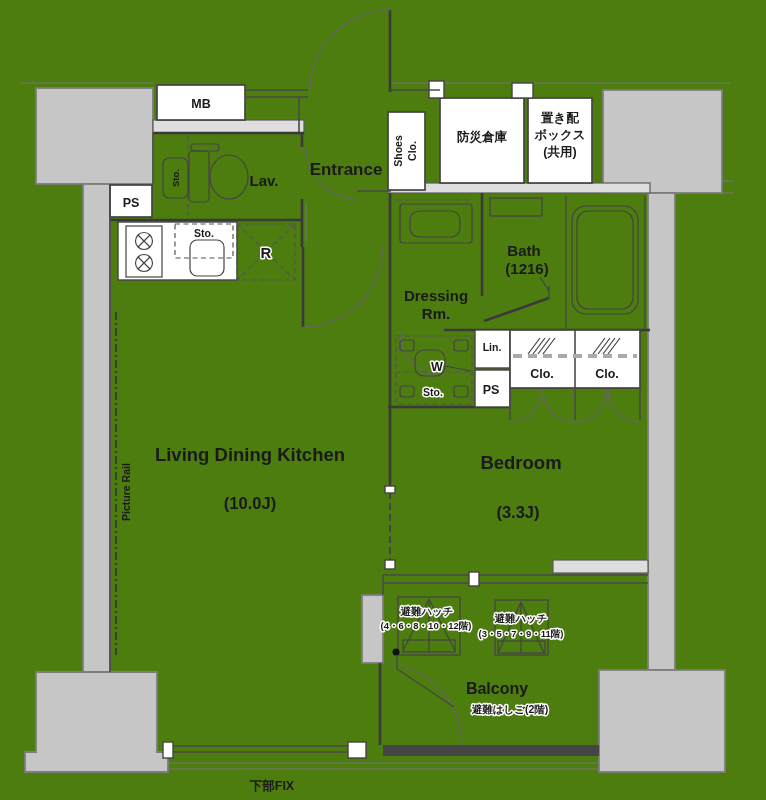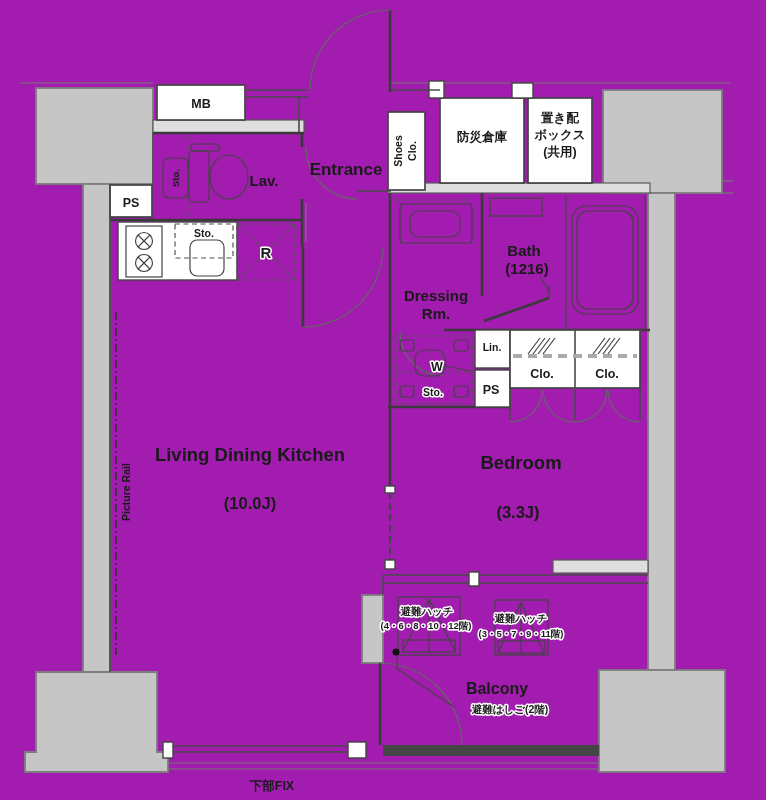--- a/index.html
+++ b/index.html
@@ -1,16 +1,16 @@
 <!DOCTYPE html>
 <html><head>
 <meta charset="utf-8">
 <style>
   html,body{margin:0;padding:0;background:#ffffff;}
-  .stage{position:relative;width:766px;height:800px;background:#a21caf;overflow:hidden;}
+  .stage{position:relative;width:766px;height:800px;background:#4d7c0f;overflow:hidden;}
   svg{display:block;}
   svg text{font-family:"Liberation Sans","DejaVu Sans",sans-serif;fill:#1a1a1a;}
   .t-big{font-size:18.5px;font-weight:600;}
   .t-med{font-size:16.5px;font-weight:600;}
   .t-room{font-size:15px;font-weight:600;}
   .t-sm{font-size:12.5px;font-weight:600;}
   .t-xs{font-size:10.5px;font-weight:600;}
   .t-tiny{font-size:9.5px;font-weight:600;}
   .halo{paint-order:stroke;stroke:#ffffff;stroke-width:3px;stroke-linejoin:round;}
   .gray{fill:#c6c6c6;stroke:#7d7d7d;stroke-width:1.8;}

